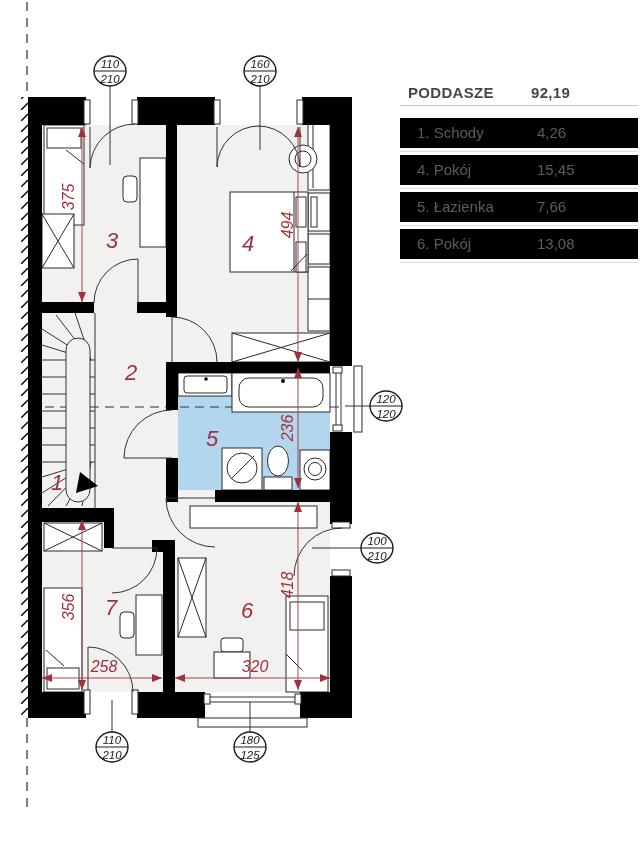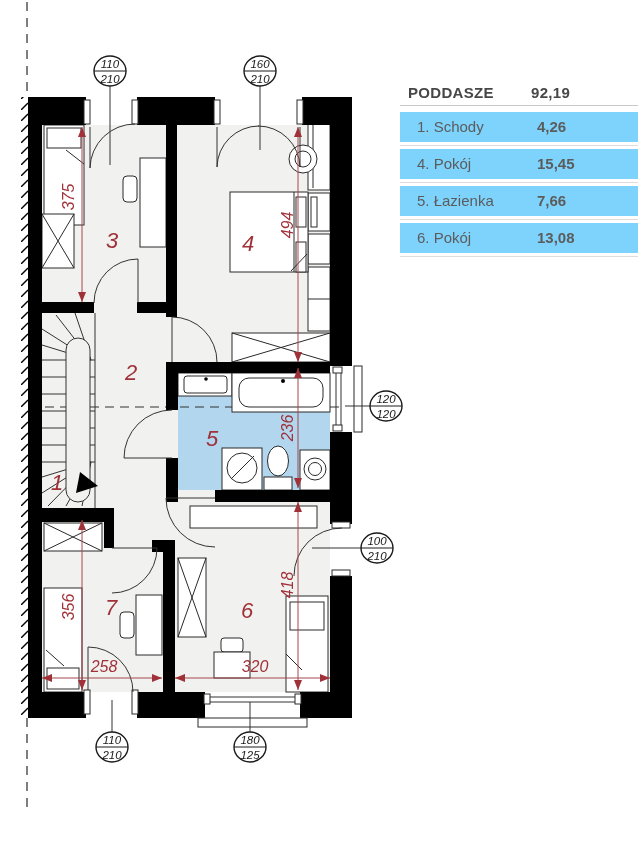--- a/index.html
+++ b/index.html
@@ -1,25 +1,25 @@
 <!DOCTYPE html>
 <html><head>
 <meta charset="utf-8">
 <style>
   html,body{margin:0;padding:0;background:#fff;}
   body{width:642px;height:843px;position:relative;font-family:"Liberation Sans",sans-serif;overflow:hidden;}
   #plan{position:absolute;left:0;top:0;}
   .legend{position:absolute;left:400px;top:84px;width:238px;font-size:15px;}
-  .lheader{position:relative;height:21px;border-bottom:1px solid #c9c9c9;margin-bottom:6px;color:#474747;font-weight:bold;letter-spacing:.3px;}
+  .lheader{position:relative;height:21px;border-bottom:1px solid #c9c9c9;margin-bottom:12px;color:#474747;font-weight:bold;letter-spacing:.3px;}
   .ltitle{position:absolute;left:8px;top:0;}
   .ltotal{position:absolute;left:131px;top:0;}
-  .lrow{position:relative;height:30px;line-height:30px;background:#7dd3fc;margin-bottom:7px;color:#5c5c5c;}
+  .lrow{position:relative;height:30px;line-height:30px;background:#000000;margin-bottom:7px;color:#5c5c5c;}
   .lrow::after{content:"";position:absolute;left:0;right:0;bottom:-4px;height:1px;background:#ddd;}
   .lname{position:absolute;left:17px;}
-  .lval{position:absolute;left:137px;font-weight:bold;}
+  .lval{position:absolute;left:137px;}
   
   .wall{fill:#000;}
   .furn{fill:#fff;stroke:#2a2a2a;stroke-width:1;}
   .furnline{fill:none;stroke:#2a2a2a;stroke-width:1;}
   .door{fill:none;stroke:#333;stroke-width:1;}
   .stair{fill:none;stroke:#333;stroke-width:1;}
   .dim{stroke:#a3494f;stroke-width:1;fill:none;}
   .dimhead{fill:#a03138;stroke:none;}
   .dimtext{font:italic 16px "Liberation Sans",sans-serif;fill:#a03138;}
   .roomnum{font:italic 22px "Liberation Sans",sans-serif;fill:#a03138;}

